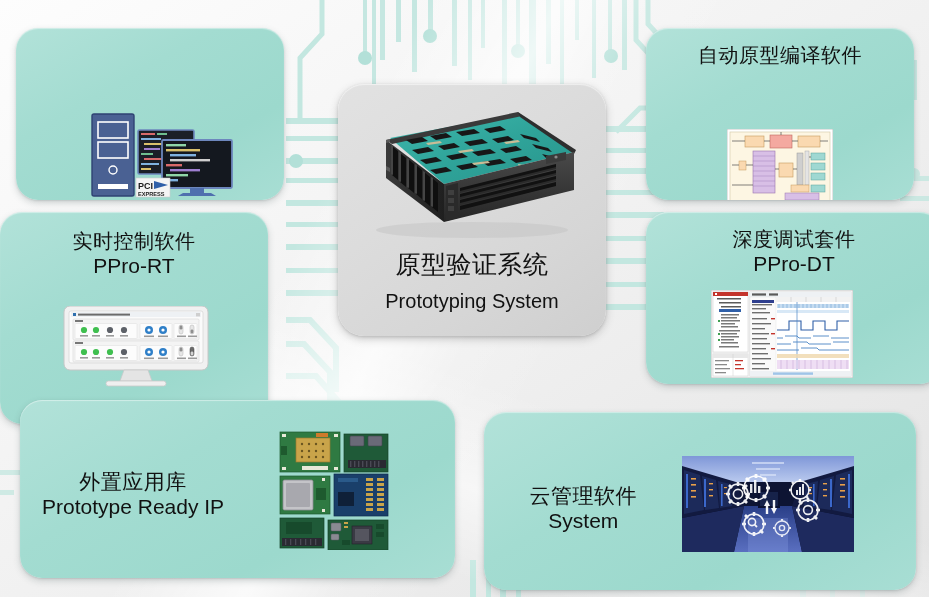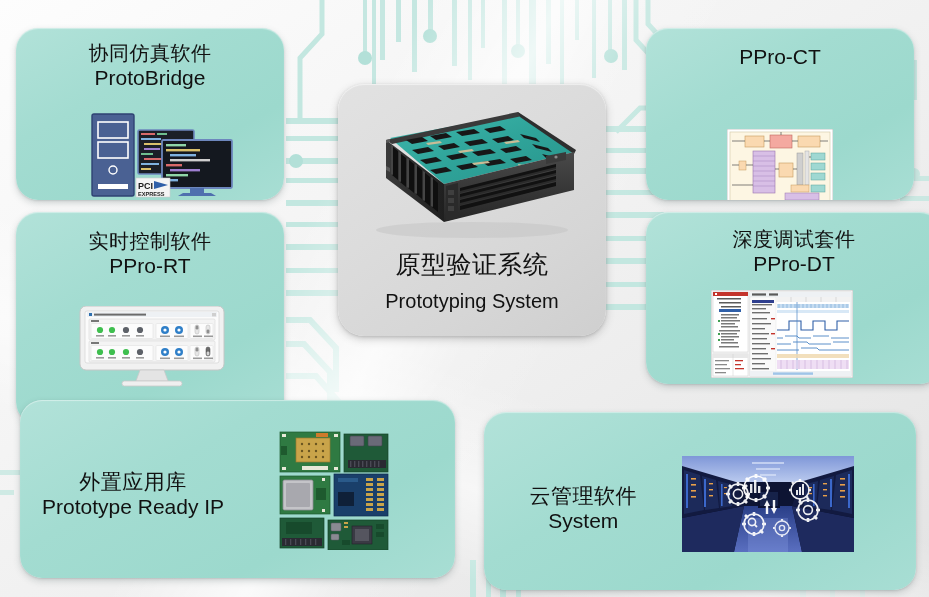--- a/index.html
+++ b/index.html
@@ -207,24 +207,20 @@
 
     <g fill="#cfe9e4" opacity="0.85">
       <rect x="800" y="588" width="6" height="9"></rect>
       <rect x="830" y="582" width="5" height="15"></rect>
       <rect x="860" y="590" width="5" height="7"></rect>
     </g>
   </svg>
   <div class="bg-sheen"></div>
 
   <div class="card" style="left:16px; top:28px; width:268px; height:172px;">
-    <div class="title-block" style="top:14px;">
-      <span class="title-cn">协同仿真软件</span>
-      <span class="title-en">ProtoBridge</span>
-    </div>
     <div class="art" style="left:62px; top:82px; width:160px; height:88px;">
       <svg viewBox="0 0 160 88" width="160" height="88">
 
         <rect x="14" y="4" width="42" height="82" rx="2" fill="#4a6193" stroke="#2f4273" stroke-width="1.4"></rect>
         <rect x="20" y="12" width="30" height="16" fill="#4a6193" stroke="#ffffff" stroke-width="1.6"></rect>
         <rect x="20" y="32" width="30" height="16" fill="#4a6193" stroke="#ffffff" stroke-width="1.6"></rect>
         <circle cx="35" cy="60" r="4" fill="#4a6193" stroke="#ffffff" stroke-width="1.4"></circle>
         <rect x="20" y="74" width="30" height="5" fill="#ffffff"></rect>
 
         <rect x="60" y="20" width="56" height="44" rx="1.5" fill="#1b1f27" stroke="#6d87bd" stroke-width="1.6"></rect>
@@ -259,21 +255,21 @@
           <text x="60" y="79" font-family="Liberation Sans, sans-serif" font-size="9" font-weight="bold" fill="#1b1b1b">PCI</text>
           <path d="M76 71 L90 75 L76 79 Z" fill="#2f5fa8"></path>
           <text x="60" y="86" font-family="Liberation Sans, sans-serif" font-size="5.6" font-weight="bold" fill="#1b1b1b">EXPRESS</text>
         </g>
       </svg>
     </div>
   </div>
 
   <div class="card" style="left:646px; top:28px; width:268px; height:172px;">
     <div class="title-block" style="top:16px;">
-      <span class="title-en">PPro-CT</span>
+      <span class="title-cn">自动原型编译软件</span>
     </div>
     <div class="art" style="left:81px; top:101px; width:106px; height:92px;">
       <svg viewBox="0 0 106 92" width="106" height="92">
         <rect x="0" y="0" width="106" height="92" fill="#ffffff" stroke="#b9b9b9" stroke-width="0.8"></rect>
         <rect x="3" y="3" width="100" height="86" fill="#fdf6e3" stroke="#d8cfae" stroke-width="0.7"></rect>
 
         <rect x="18" y="7" width="19" height="11" fill="#fad9b0" stroke="#c79a5e" stroke-width="0.6"></rect>
         <rect x="43" y="6" width="22" height="13" fill="#f4a9a0" stroke="#c06a60" stroke-width="0.6"></rect>
         <rect x="71" y="7" width="22" height="11" fill="#fad9b0" stroke="#c79a5e" stroke-width="0.6"></rect>
 
@@ -327,21 +323,21 @@
           <line x1="8" y1="79" x2="14" y2="79"></line>
           <line x1="8" y1="84" x2="14" y2="84"></line>
           <line x1="92" y1="74" x2="99" y2="74"></line>
           <line x1="92" y1="79" x2="99" y2="79"></line>
           <line x1="92" y1="84" x2="99" y2="84"></line>
         </g>
       </svg>
     </div>
   </div>
 
-  <div class="card" style="left:16px; top:212px; width:268px; height:212px;">
+  <div class="card" style="left:0; top:212px; width:268px; height:212px;">
     <div class="title-block" style="top:18px;">
       <span class="title-cn">实时控制软件</span>
       <span class="title-en">PPro-RT</span>
     </div>
     <div class="art" style="left:62px; top:94px; width:148px; height:82px;">
       <svg viewBox="0 0 148 82" width="148" height="82">
 
         <rect x="2" y="0" width="144" height="64" rx="6" fill="#f1f1f1" stroke="#c6c6c6" stroke-width="1"></rect>
         <rect x="7" y="5" width="134" height="52" rx="2" fill="#fbfbfb" stroke="#d4d4d4" stroke-width="0.7"></rect>
 

